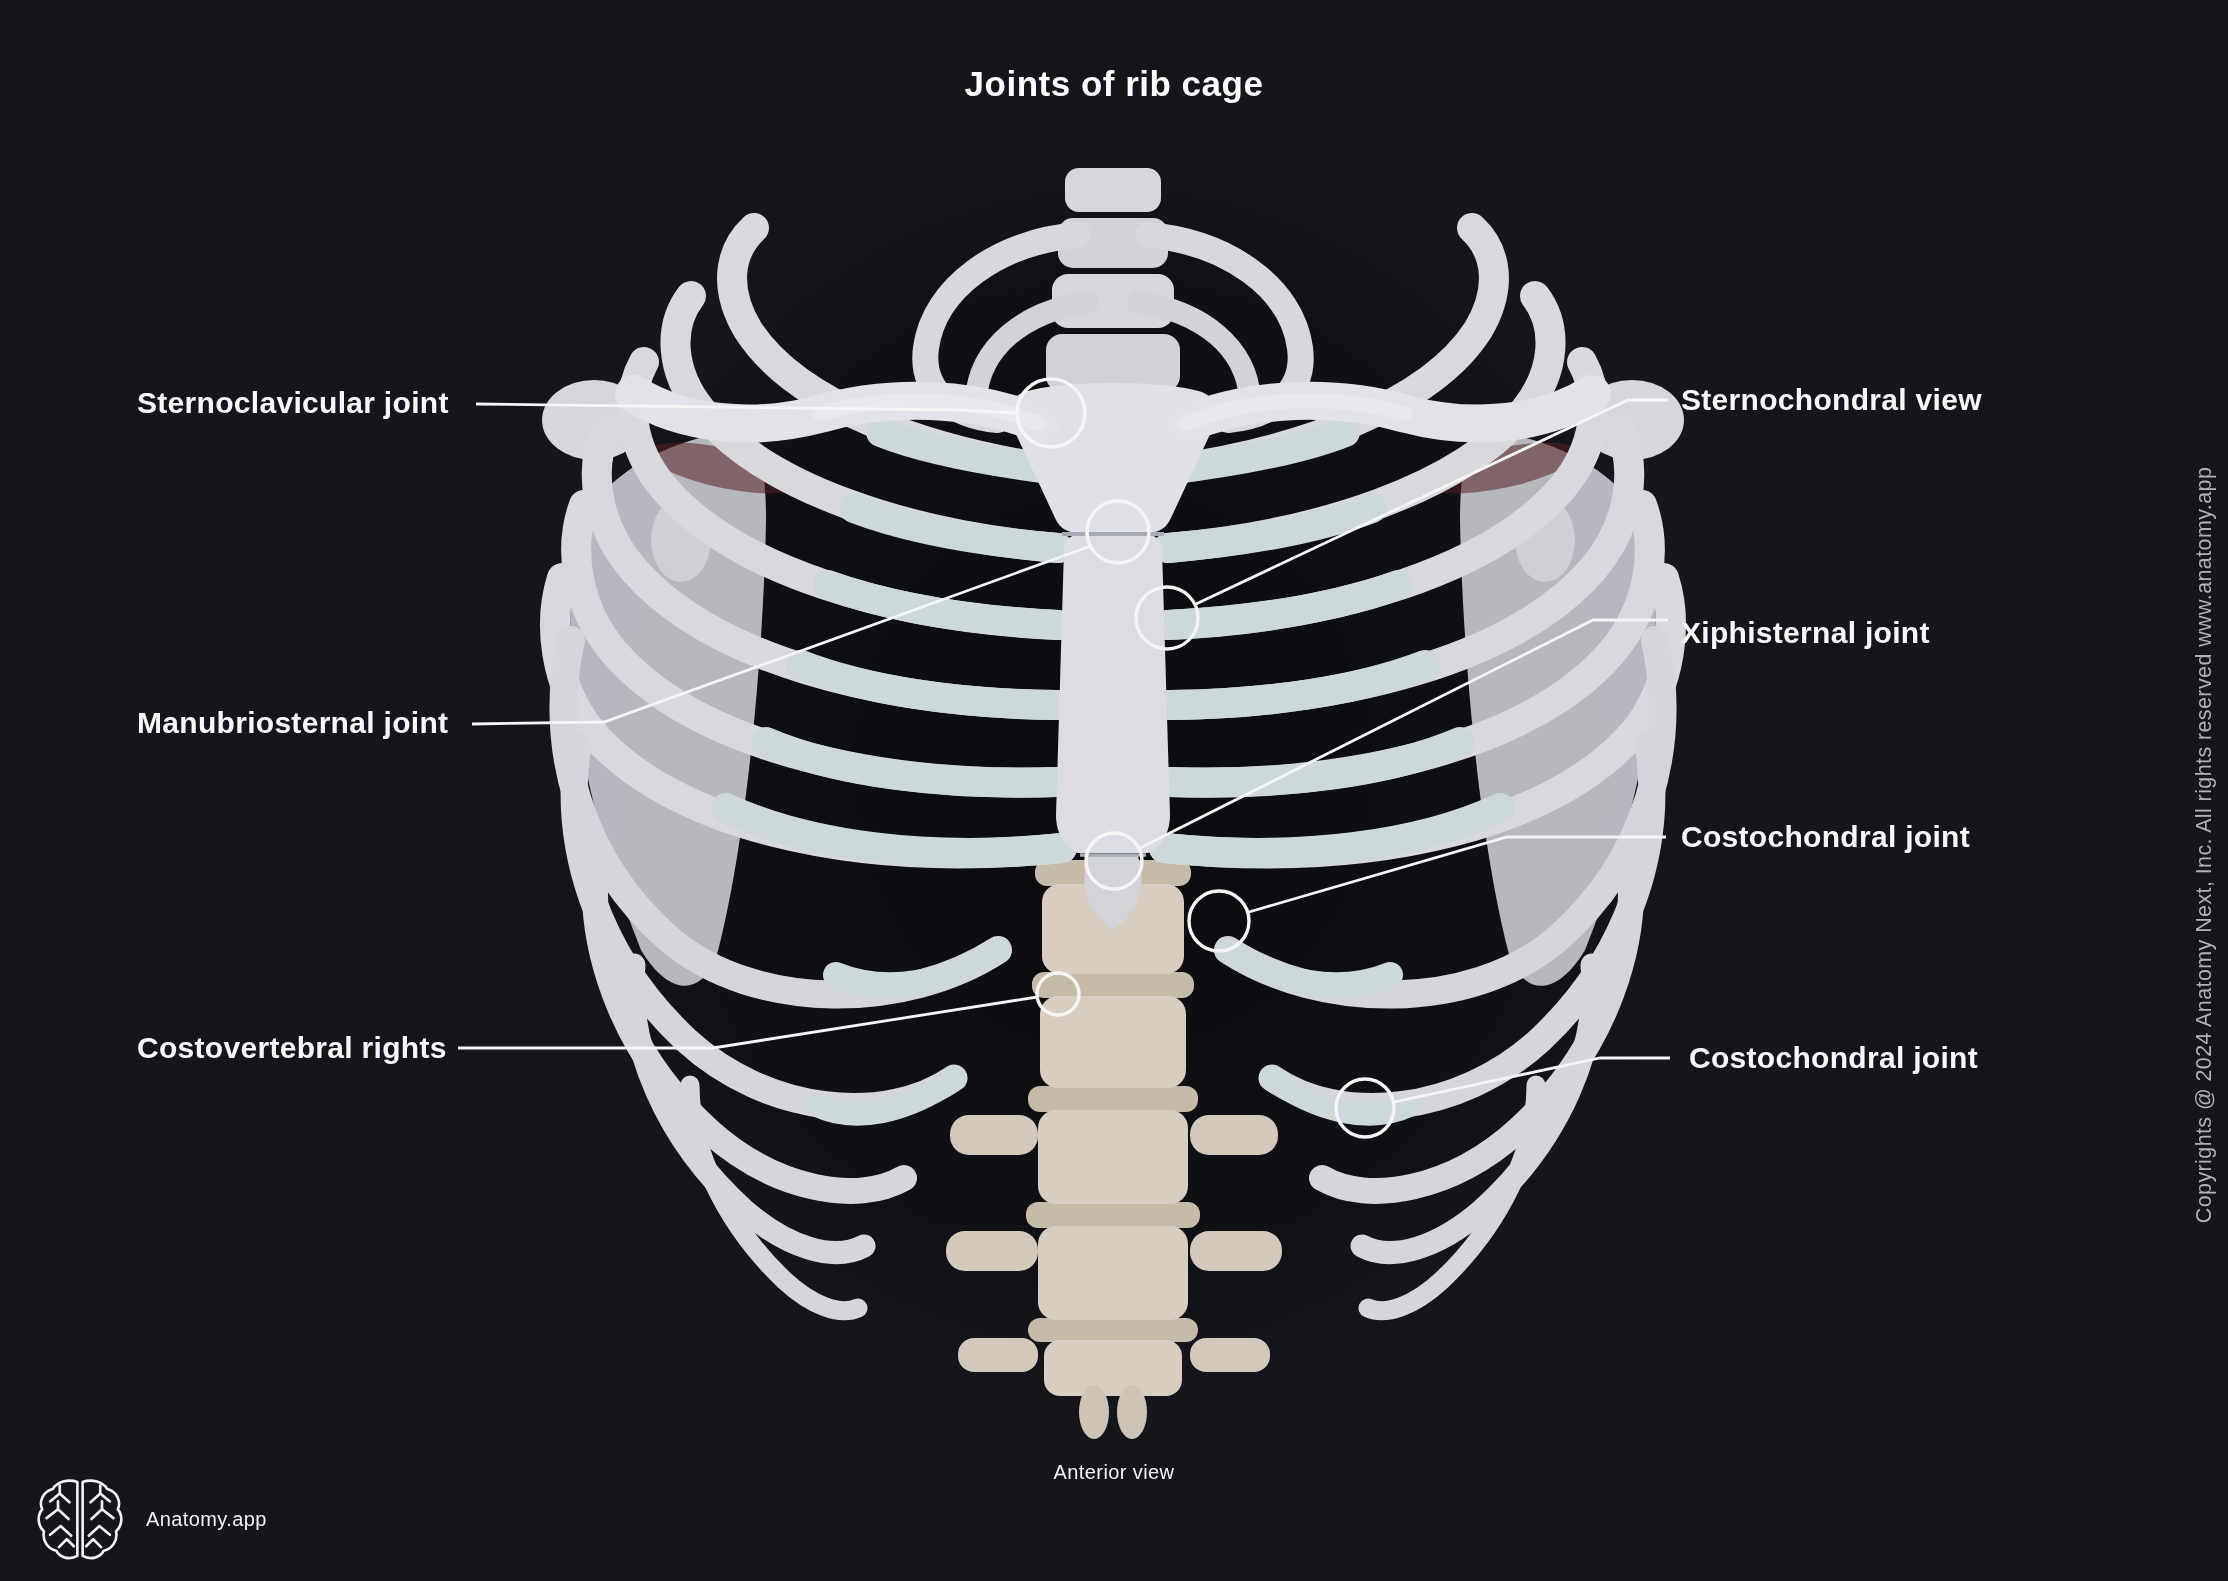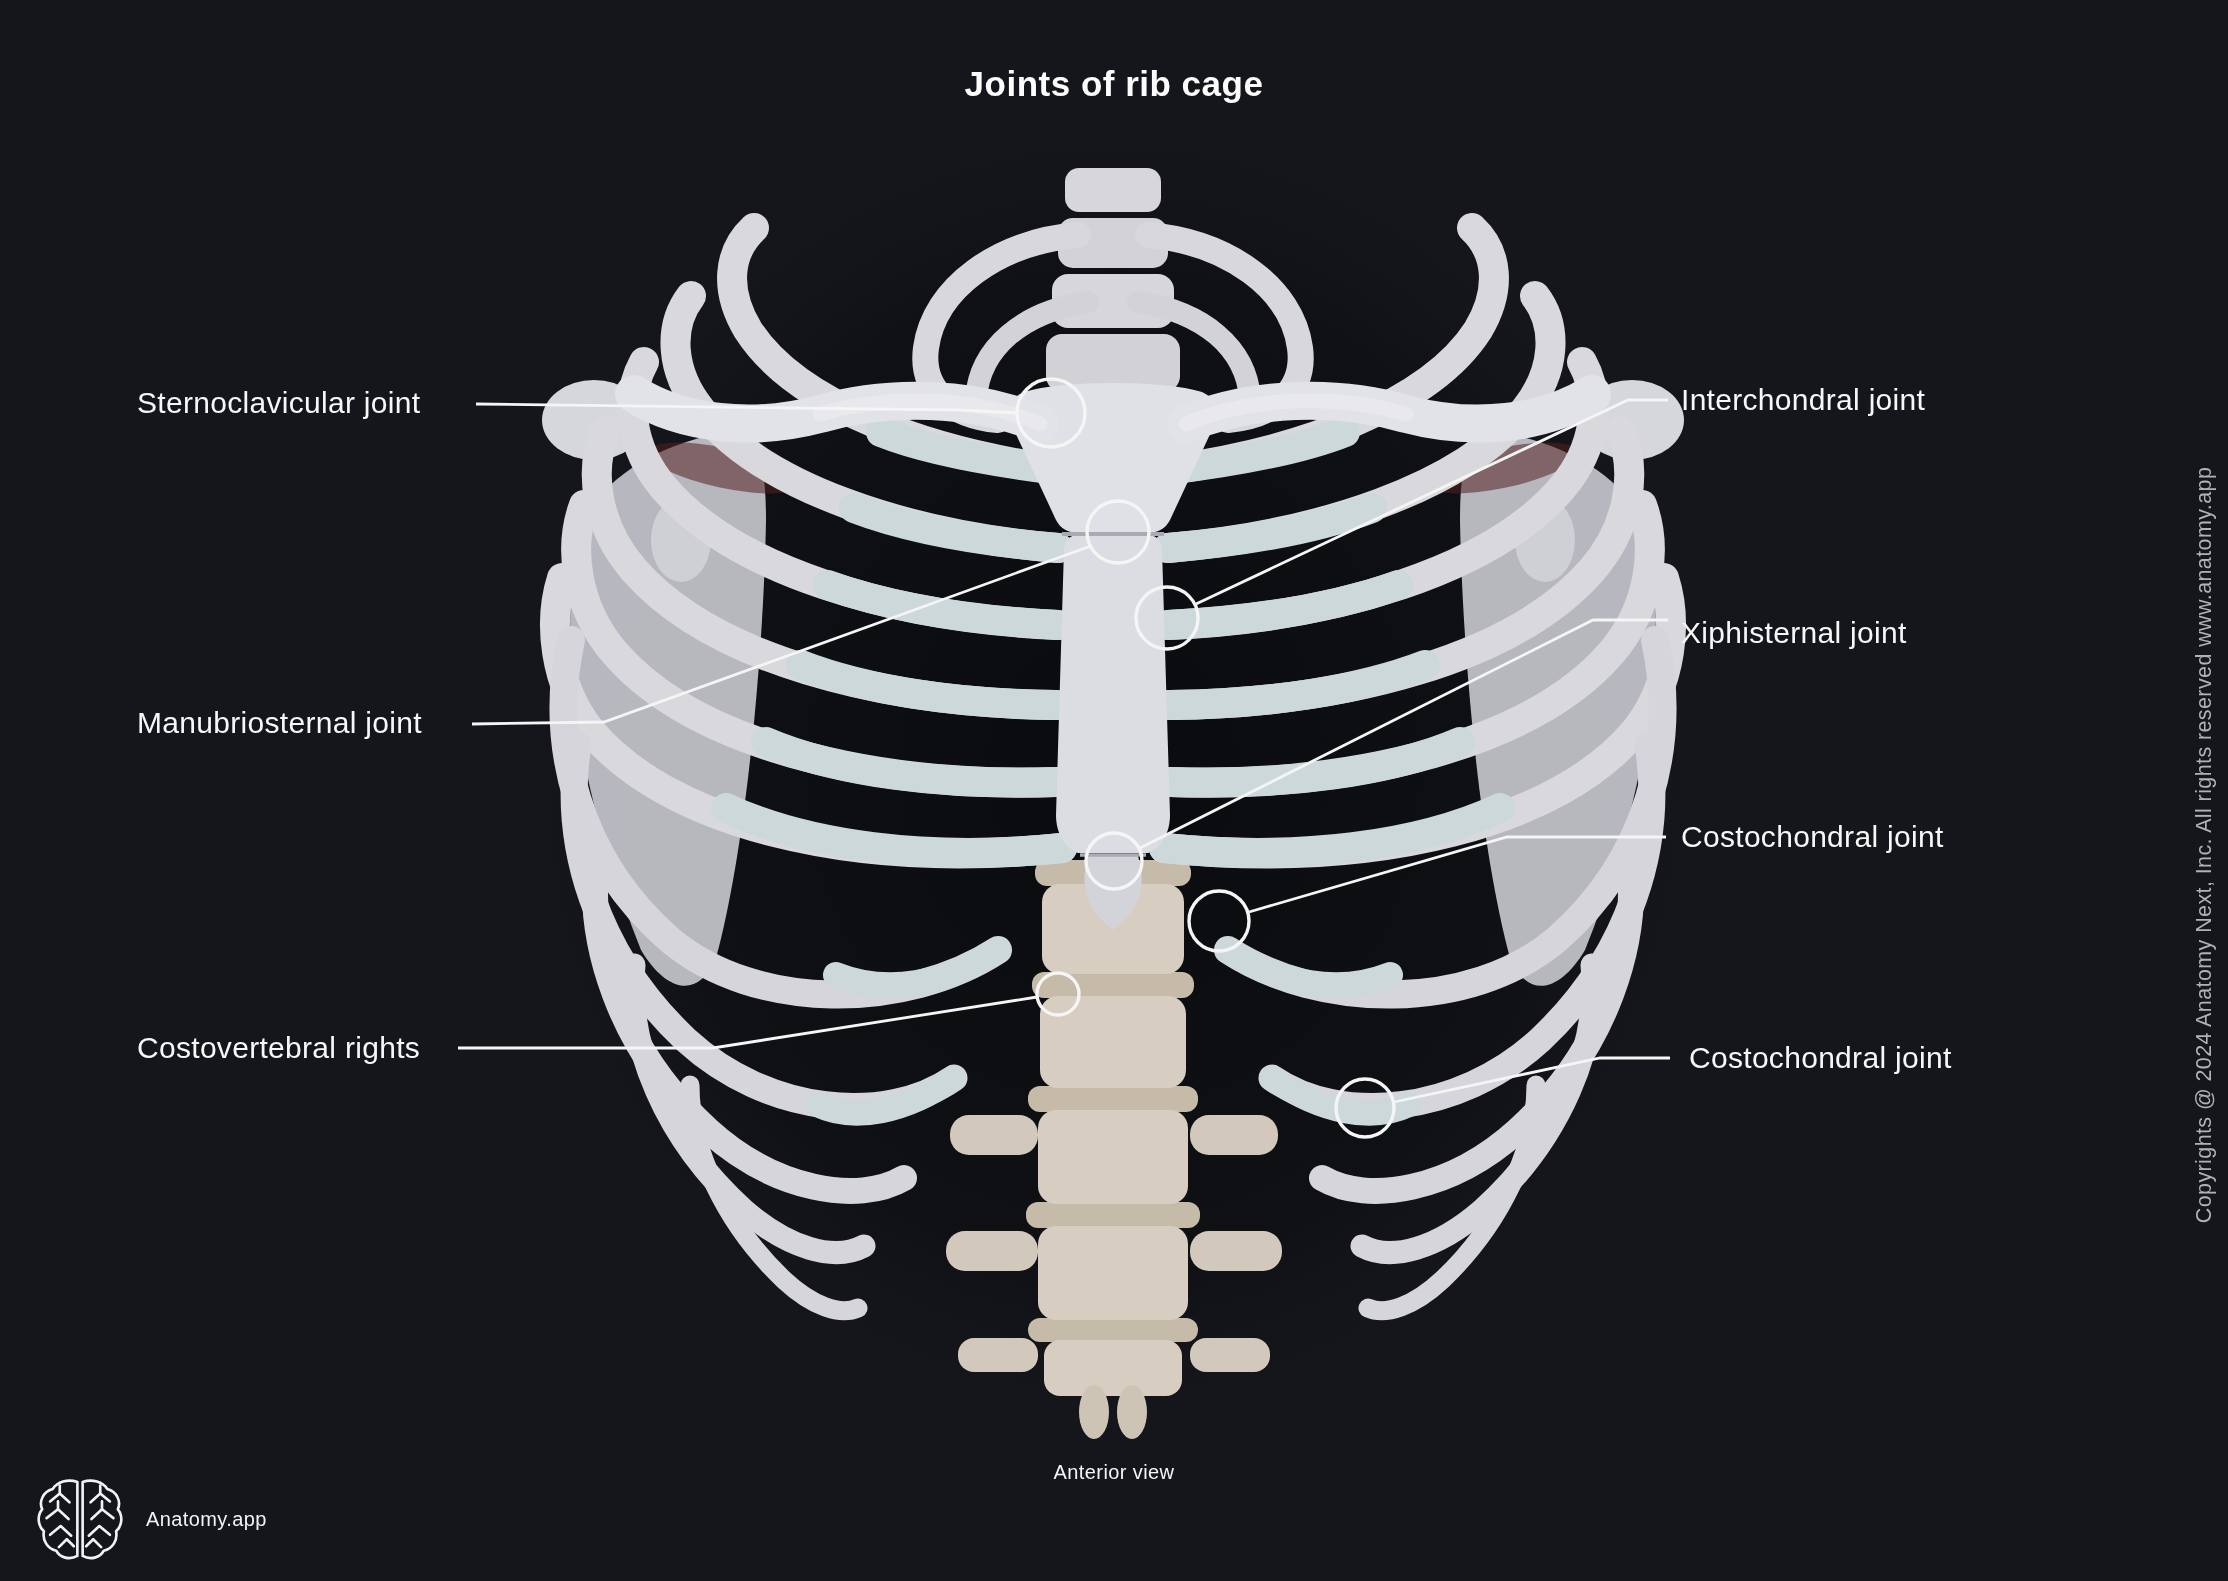--- a/index.html
+++ b/index.html
@@ -11,21 +11,21 @@
     font-family:"Liberation Sans", sans-serif;
     color:#fafafa;
   }
   #figure-svg{position:absolute;left:0;top:0;width:2228px;height:1581px;}
   .page-title{
     position:absolute;top:64px;left:0;width:100%;
     text-align:center;font-size:35px;font-weight:700;
     letter-spacing:.5px;color:#fcfcfd;
   }
   .lbl{
-    position:absolute;font-size:30px;font-weight:400;
+    position:absolute;font-size:30px;font-weight:700;
     letter-spacing:.3px;color:#f7f7f8;white-space:nowrap;line-height:34px;
   }
   .lbl.l0{left:137px;top:386px;}
   .lbl.l1{left:137px;top:706px;}
   .lbl.l2{left:137px;top:1031px;}
   .lbl.r0{left:1681px;top:383px;}
   .lbl.r1{left:1681px;top:616px;}
   .lbl.r2{left:1681px;top:820px;}
   .lbl.r3{left:1681px;top:1041px;margin-left:8px;}
   .view-caption{
@@ -181,21 +181,21 @@
       <circle cx="1219" cy="921" r="30"></circle>
       <circle cx="1365" cy="1108" r="29"></circle>
     </g>
   </svg>
 
   <div class="page-title">Joints of rib cage</div>
 
   <div class="lbl l0">Sternoclavicular joint</div>
   <div class="lbl l1">Manubriosternal joint</div>
   <div class="lbl l2">Costovertebral rights</div>
-  <div class="lbl r0">Interchondral joint</div>
+  <div class="lbl r0">Sternochondral view</div>
   <div class="lbl r1">Xiphisternal joint</div>
   <div class="lbl r2">Costochondral joint</div>
   <div class="lbl r3">Costochondral joint</div>
 
   <div class="view-caption">Anterior view</div>
 
   <div class="brand">
     <svg viewBox="0 0 100 96" aria-hidden="true" stroke="#f2f2f3" stroke-width="3" fill="none" stroke-linejoin="round" stroke-linecap="round">
       <g id="bh">
         <path d="M 47 6 C 36 2 24 6 19 14 C 8 17 3 28 7 37 C 1 44 2 56 9 62 C 7 72 13 82 23 84 C 27 92 38 95 47 90 L 47 6 Z"></path>

